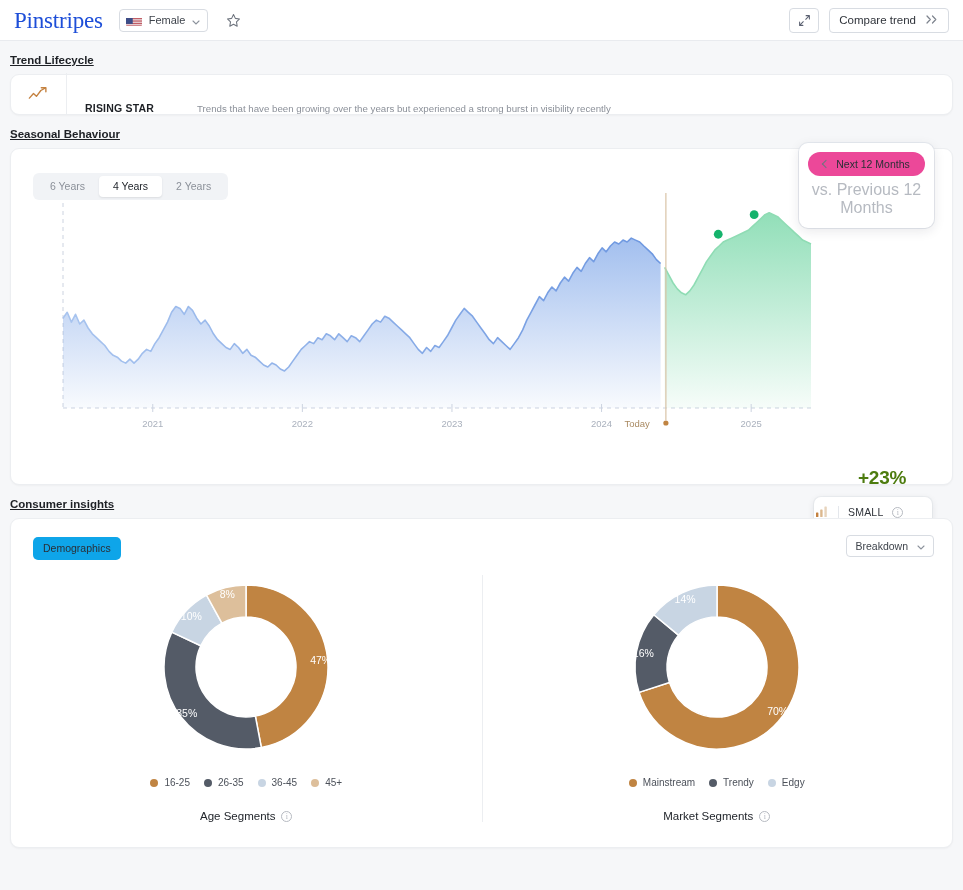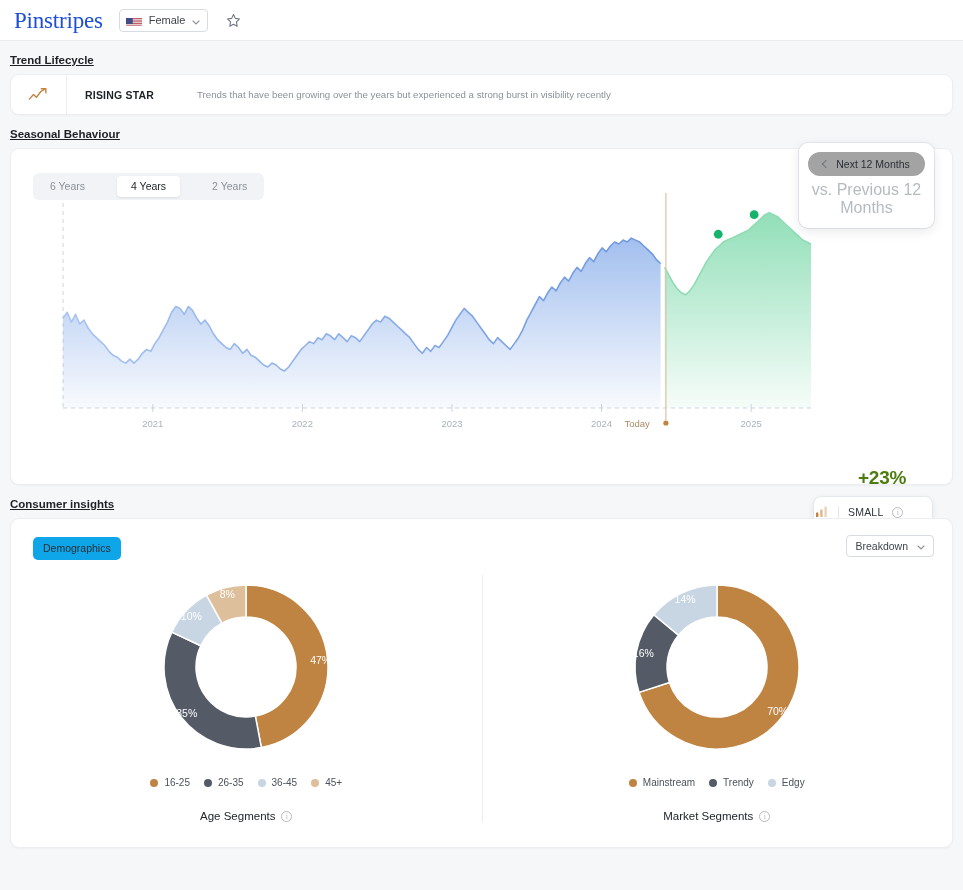--- a/index.html
+++ b/index.html
@@ -91,41 +91,41 @@
     background: #fff;
     border: 1px solid #eceef1;
     border-radius: 9px;
     margin: 0 10px;
     box-shadow: 0 1px 2px rgba(20,25,40,.035);
   }
 
   
   .lifecycle {
     height: 41px;
-    display: flex; align-items: center;
+    display: flex; align-items: flex-end;
   }
   .lc-icon {
     width: 56px; height: 41px;
     display: flex; align-items: center; justify-content: center;
     border-right: 1px solid #eceef1;
     flex: none;
   }
   .lc-name {
     font-size: 10.5px; font-weight: bold; color: #1d2025;
     letter-spacing: .2px;
     padding: 0 0 0 18px; width: 130px; flex: none;
   }
   .lc-desc { font-size: 9.7px; color: #8b9099; }
 
   
   .seasonal { height: 337px; position: relative; overflow: visible; }
   .seg-toggle {
     position: absolute; left: 22px; top: 24px;
     display: flex; background: #f1f3f6; border-radius: 6px; padding: 3px;
-    gap: 18px;
+    gap: 0;
   }
   .seg {
     font-size: 10.5px; color: #8b9099;
     padding: 5px 14px; border-radius: 4px; cursor: pointer;
     line-height: 1;
   }
   .seg.active { background: #fff; color: #22262c; box-shadow: 0 1px 2px rgba(20,25,40,.10); }
 
   .chart-wrap {
     position: absolute; left: 0; top: 44px; width: 820px; height: 250px;
@@ -137,21 +137,21 @@
     right: 18px; top: -6px;
     width: 135px;
     background: #fff;
     border-radius: 9px;
     box-shadow: 0 3px 12px rgba(25,32,52,.10), 0 0 0 1px rgba(230,233,238,.9);
     padding: 9px 9px 11px 9px;
     text-align: center;
   }
   .months-pill {
     display: flex; align-items: center; justify-content: center; gap: 7px;
-    background: #a3a3a3; border-radius: 14px; height: 24px;
+    background: #ec4899; border-radius: 14px; height: 24px;
     font-size: 10.5px; color: #2b2f36; cursor: pointer;
   }
   .left-chev {
     width: 6px; height: 6px;
     border-left: 1.3px solid #6e747e;
     border-bottom: 1.3px solid #6e747e;
     transform: rotate(45deg);
   }
   .months-sub { font-size: 16px; color: #b6bac1; margin-top: 5px; }
 
@@ -243,20 +243,35 @@
         </svg>
     </span>
   </div>
 
   <div class="star-btn">
     <svg width="17" height="17" viewBox="0 0 24 24">
       <path d="M12 3.5l2.6 5.5 5.9.8-4.3 4.2 1 6-5.2-2.8L6.8 20l1-6L3.5 9.8l5.9-.8z" fill="none" stroke="#6e747e" stroke-width="1.5" stroke-linejoin="round"></path>
     </svg>
   </div>
 
+  <div class="topbar-right">
+    <div class="icon-btn">
+      <svg width="13" height="13" viewBox="0 0 16 16">
+        <path d="M10 2h4v4M14 2L9.5 6.5M6 14H2v-4M2 14l4.5-4.5" fill="none" stroke="#5a6070" stroke-width="1.3" stroke-linecap="round" stroke-linejoin="round"></path>
+      </svg>
+    </div>
+    <div class="compare-btn">
+      <span>Compare trend</span>
+      <span class="dbl-chev">
+        <svg width="13" height="9" viewBox="0 0 13 9">
+            <path d="M1 1l3.3 3.5L1 8M6.5 1l3.3 3.5L6.5 8" fill="none" stroke="#7d838d" stroke-width="1.2" stroke-linecap="round" stroke-linejoin="round"></path>
+          </svg>
+      </span>
+    </div>
+  </div>
 </div>
 
 <div class="section-title">Trend Lifecycle</div>
 <div class="card lifecycle">
   <div class="lc-icon">
     <svg width="22" height="16" viewBox="0 0 24 16">
       <path d="M1.5 12.5l4.5-5 3.2 3L14 4.2l4.5-2.6" fill="none" stroke="#c4813f" stroke-width="1.5" stroke-linecap="round" stroke-linejoin="round"></path>
       <path d="M14.5 1.2h5v4.4" fill="none" stroke="#c4813f" stroke-width="1.5" stroke-linecap="round" stroke-linejoin="round"></path>
     </svg>
   </div>

